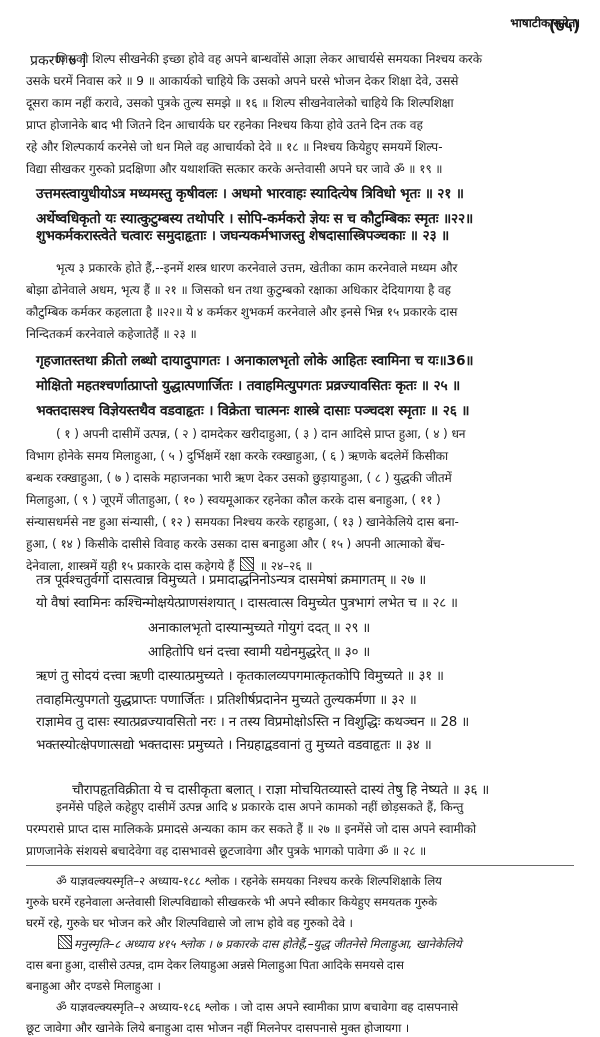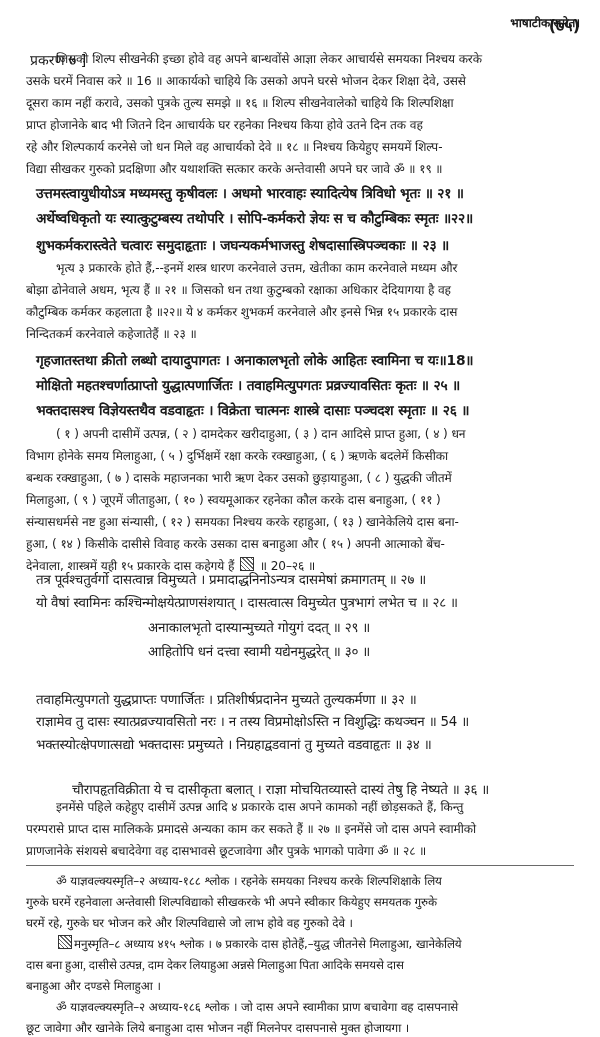--- a/index.html
+++ b/index.html
@@ -37,68 +37,69 @@
 <body>
 
 <div class="page">
   <div class="header">
     <span class="hdr-left">प्रकरण ७ ]</span>
     <span class="hdr-center">भाषाटीकासमेत।</span>
     <span class="hdr-right">(७५)</span>
   </div>
 
   <div class="line prose indent" style="top:50px">जिसको शिल्प सीखनेकी इच्छा होवे वह अपने बान्धवोंसे आज्ञा लेकर आचार्यसे समयका निश्चय करके</div>
-  <div class="line prose" style="top:72px">उसके घरमें निवास करे ॥ 16 ॥ आकार्यको चाहिये कि उसको अपने घरसे भोजन देकर शिक्षा देवे, उससे</div>
+  <div class="line prose" style="top:72px">उसके घरमें निवास करे ॥ 9 ॥ आकार्यको चाहिये कि उसको अपने घरसे भोजन देकर शिक्षा देवे, उससे</div>
   <div class="line prose" style="top:94px">दूसरा काम नहीं करावे, उसको पुत्रके तुल्य समझे ॥ १६ ॥ शिल्प सीखनेवालेको चाहिये कि शिल्पशिक्षा</div>
   <div class="line prose" style="top:116px">प्राप्त होजानेके बाद भी जितने दिन आचार्यके घर रहनेका निश्चय किया होवे उतने दिन तक वह</div>
   <div class="line prose" style="top:138px">रहे और शिल्पकार्य करनेसे जो धन मिले वह आचार्यको देवे ॥ १८ ॥ निश्चय कियेहुए समयमें शिल्प-</div>
   <div class="line prose" style="top:160px">विद्या सीखकर गुरुको प्रदक्षिणा और यथाशक्ति सत्कार करके अन्तेवासी अपने घर जावे ॐ ॥ १९ ॥</div>
 
   <div class="line verse vindent" style="top:183px">उत्तमस्त्वायुधीयोऽत्र मध्यमस्तु कृषीवलः । अधमो भारवाहः स्यादित्येष त्रिविधो भृतः ॥ २१ ॥</div>
   <div class="line verse vindent" style="top:208px">अर्थेष्वधिकृतो यः स्यात्कुटुम्बस्य तथोपरि । सोपि-कर्मकरो ज्ञेयः स च कौटुम्बिकः स्मृतः ॥२२॥</div>
-  <div class="line verse vindent" style="top:235px">शुभकर्मकरास्त्वेते चत्वारः समुदाहृताः । जघन्यकर्मभाजस्तु शेषदासास्त्रिपञ्चकाः ॥ २३ ॥</div>
+  <div class="line verse vindent" style="top:225px">शुभकर्मकरास्त्वेते चत्वारः समुदाहृताः । जघन्यकर्मभाजस्तु शेषदासास्त्रिपञ्चकाः ॥ २३ ॥</div>
 
   <div class="line prose indent" style="top:259px">भृत्य ३ प्रकारके होते हैं,--इनमें शस्त्र धारण करनेवाले उत्तम, खेतीका काम करनेवाले मध्यम और</div>
   <div class="line prose" style="top:281px">बोझा ढोनेवाले अधम, भृत्य हैं ॥ २१ ॥ जिसको धन तथा कुटुम्बको रक्षाका अधिकार देदियागया है वह</div>
   <div class="line prose" style="top:303px">कौटुम्बिक कर्मकर कहलाता है ॥२२॥ ये ४ कर्मकर शुभकर्म करनेवाले और इनसे भिन्न १५ प्रकारके दास</div>
   <div class="line prose" style="top:325px">निन्दितकर्म करनेवाले कहेजातेहैं ॥ २३ ॥</div>
 
-  <div class="line verse vindent" style="top:350px">गृहजातस्तथा क्रीतो लब्धो दायादुपागतः । अनाकालभृतो लोके आहितः स्वामिना च यः॥18॥</div>
+  <div class="line verse vindent" style="top:350px">गृहजातस्तथा क्रीतो लब्धो दायादुपागतः । अनाकालभृतो लोके आहितः स्वामिना च यः॥36॥</div>
   <div class="line verse vindent" style="top:375px">मोक्षितो महतश्चर्णात्प्राप्तो युद्धात्पणार्जितः । तवाहमित्युपगतः प्रव्रज्यावसितः कृतः ॥ २५ ॥</div>
   <div class="line verse vindent" style="top:400px">भक्तदासश्च विज्ञेयस्तथैव वडवाहृतः । विक्रेता चात्मनः शास्त्रे दासाः पञ्चदश स्मृताः ॥ २६ ॥</div>
 
   <div class="line prose indent" style="top:425px">( १ ) अपनी दासीमें उत्पन्न, ( २ ) दामदेकर खरीदाहुआ, ( ३ ) दान आदिसे प्राप्त हुआ, ( ४ ) धन</div>
   <div class="line prose" style="top:447px">विभाग होनेके समय मिलाहुआ, ( ५ ) दुर्भिक्षमें रक्षा करके रक्खाहुआ, ( ६ ) ऋणके बदलेमें किसीका</div>
   <div class="line prose" style="top:469px">बन्धक रक्खाहुआ, ( ७ ) दासके महाजनका भारी ऋण देकर उसको छुड़ायाहुआ, ( ८ ) युद्धकी जीतमें</div>
   <div class="line prose" style="top:491px">मिलाहुआ, ( ९ ) जूएमें जीताहुआ, ( १० ) स्वयमूआकर रहनेका कौल करके दास बनाहुआ, ( ११ )</div>
   <div class="line prose" style="top:513px">संन्यासधर्मसे नष्ट हुआ संन्यासी, ( १२ ) समयका निश्चय करके रहाहुआ, ( १३ ) खानेकेलिये दास बना-</div>
   <div class="line prose" style="top:535px">हुआ, ( १४ ) किसीके दासीसे विवाह करके उसका दास बनाहुआ और ( १५ ) अपनी आत्माको बेंच-</div>
   <div class="line prose" style="top:557px">
     <span>देनेवाला, शास्त्रमें यही १५ प्रकारके दास कहेगये हैं</span>
     <span class="mk"></span>
-    <span>॥ 20–२६ ॥</span>
+    <span>॥ २४–२६ ॥</span>
   </div>
 
   <div class="line verse-n vindent" style="top: 570px;">तत्र पूर्वश्चतुर्वर्गो दासत्वान्न विमुच्यते । प्रमादाद्धनिनोऽन्यत्र दासमेषां क्रमागतम् ॥ २७ ॥</div>
   <div class="line verse-n vindent" style="top: 593px;">यो वैषां स्वामिनः कश्चिन्मोक्षयेत्प्राणसंशयात् । दासत्वात्स विमुच्येत पुत्रभागं लभेत च ॥ २८ ॥</div>
   <div class="line verse-n" style="top: 618px; left: 148px;">अनाकालभृतो दास्यान्मुच्यते गोयुगं ददत् ॥ २९ ॥</div>
   <div class="line verse-n" style="top: 642px; left: 148px;">आहितोपि धनं दत्त्वा स्वामी यद्येनमुद्धरेत् ॥ ३० ॥</div>
+  <div class="line verse-n vindent" style="top: 666px;">ऋणं तु सोदयं दत्त्वा ऋणी दास्यात्प्रमुच्यते । कृतकालव्यपगमात्कृतकोपि विमुच्यते ॥ ३१ ॥</div>
   <div class="line verse-n vindent" style="top: 690px;">तवाहमित्युपगतो युद्धप्राप्तः पणार्जितः । प्रतिशीर्षप्रदानेन मुच्यते तुल्यकर्मणा ॥ ३२ ॥</div>
-  <div class="line verse-n vindent" style="top: 712px;">राज्ञामेव तु दासः स्यात्प्रव्रज्यावसितो नरः । न तस्य विप्रमोक्षोऽस्ति न विशुद्धिः कथञ्चन ॥ 54 ॥</div>
+  <div class="line verse-n vindent" style="top: 712px;">राज्ञामेव तु दासः स्यात्प्रव्रज्यावसितो नरः । न तस्य विप्रमोक्षोऽस्ति न विशुद्धिः कथञ्चन ॥ 28 ॥</div>
   <div class="line verse-n vindent" style="top: 735px;">भक्तस्योत्क्षेपणात्सद्यो भक्तदासः प्रमुच्यते । निग्रहाद्वडवानां तु मुच्यते वडवाहृतः ॥ ३४ ॥</div>
   <div class="line verse-n vindent" style="top: 780px; margin-left: 36px;">चौरापहृतविक्रीता ये च दासीकृता बलात् । राज्ञा मोचयितव्यास्ते दास्यं तेषु हि नेष्यते ॥ ३६ ॥</div>
 
   <div class="rule" style="top: 865px;"></div>
 <div class="line prose indent" style="top: 798px;">इनमेंसे पहिले कहेहुए दासीमें उत्पन्न आदि ४ प्रकारके दास अपने कामको नहीं छोड़सकते हैं, किन्तु</div>
     <div class="line prose" style="top: 820px; text-align: center;">परम्परासे प्राप्त दास मालिकके प्रमादसे अन्यका काम कर सकते हैं ॥ २७ ॥ इनमेंसे जो दास अपने स्वामीको</div>
     <div class="line prose" style="top: 842px; text-align: center;">प्राणजानेके संशयसे बचादेवेगा वह दासभावसे छूटजावेगा और पुत्रके भागको पावेगा ॐ ॥ २८ ॥</div>
     <div class="line fn indent" style="top: 872px;">ॐ याज्ञवल्क्यस्मृति–२ अध्याय-१८८ श्लोक । रहनेके समयका निश्चय करके शिल्पशिक्षाके लिय</div>
     <div class="line fn" style="top: 893px;">गुरुके घरमें रहनेवाला अन्तेवासी शिल्पविद्याको सीखकरके भी अपने स्वीकार कियेहुए समयतक गुरुके</div>
     <div class="line fn" style="top: 914px;">घरमें रहे, गुरुके घर भोजन करे और शिल्पविद्यासे जो लाभ होवे वह गुरुको देवे ।</div>
-    <div class="line fn indent" style="top: 935px;"><span class="mk"></span><span>मनुस्मृति–८ अध्याय ४१५ श्लोक । ७ प्रकारके दास होतेहैं,–युद्ध जीतनेसे मिलाहुआ, खानेकेलिये</span></div>
+    <div class="line fn indent" style="top: 935px; font-style: italic;"><span class="mk"></span><span>मनुस्मृति–८ अध्याय ४१५ श्लोक । ७ प्रकारके दास होतेहैं,–युद्ध जीतनेसे मिलाहुआ, खानेकेलिये</span></div>
     <div class="line fn" style="top: 956px; font-family: Liberation Serif, serif;">दास बना हुआ, दासीसे उत्पन्न, दाम देकर लियाहुआ अन्नसे मिलाहुआ पिता आदिके समयसे दास</div>
     <div class="line fn" style="top: 977px;">बनाहुआ और दण्डसे मिलाहुआ ।</div>
     <div class="line fn indent" style="top: 998px;">ॐ याज्ञवल्क्यस्मृति–२ अध्याय-१८६ श्लोक । जो दास अपने स्वामीका प्राण बचावेगा वह दासपनासे</div>
     <div class="line fn" style="top: 1019px;">छूट जावेगा और खानेके लिये बनाहुआ दास भोजन नहीं मिलनेपर दासपनासे मुक्त होजायगा ।</div>
   </div>
 
 <div style="position:absolute; left:0; top:0; width:600px;">
   <div class="line prose indent" style="top:0"></div>
 </div>
 

